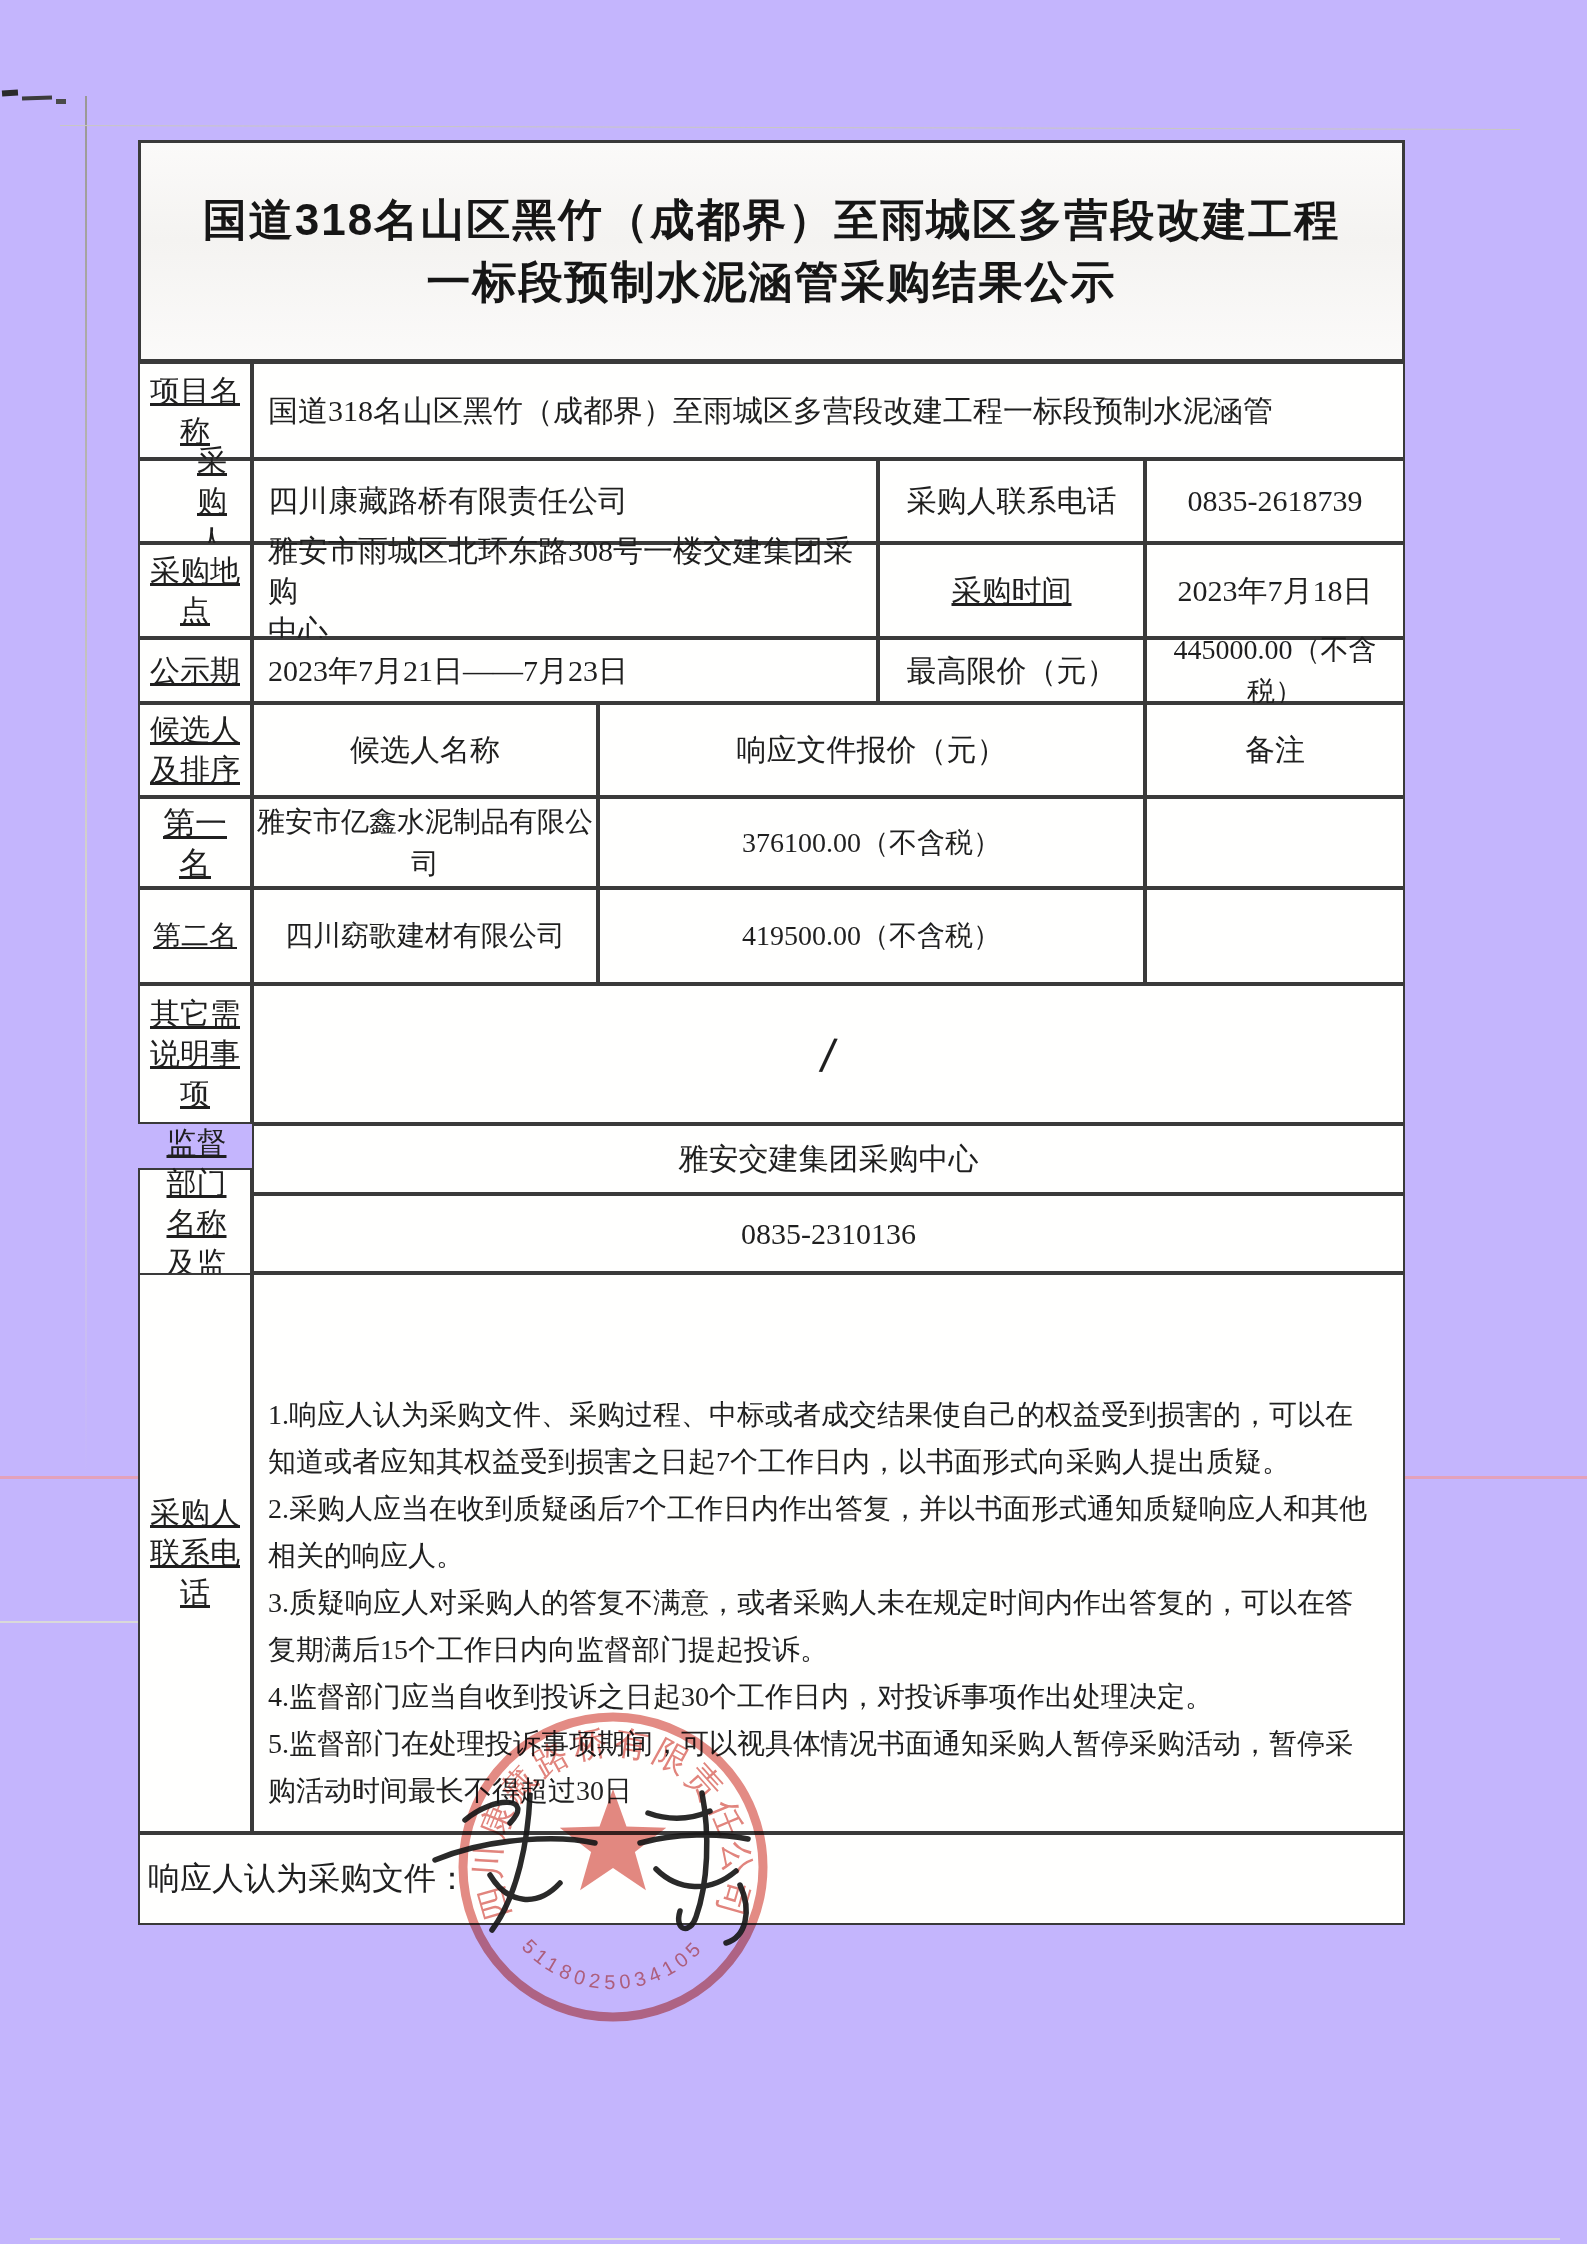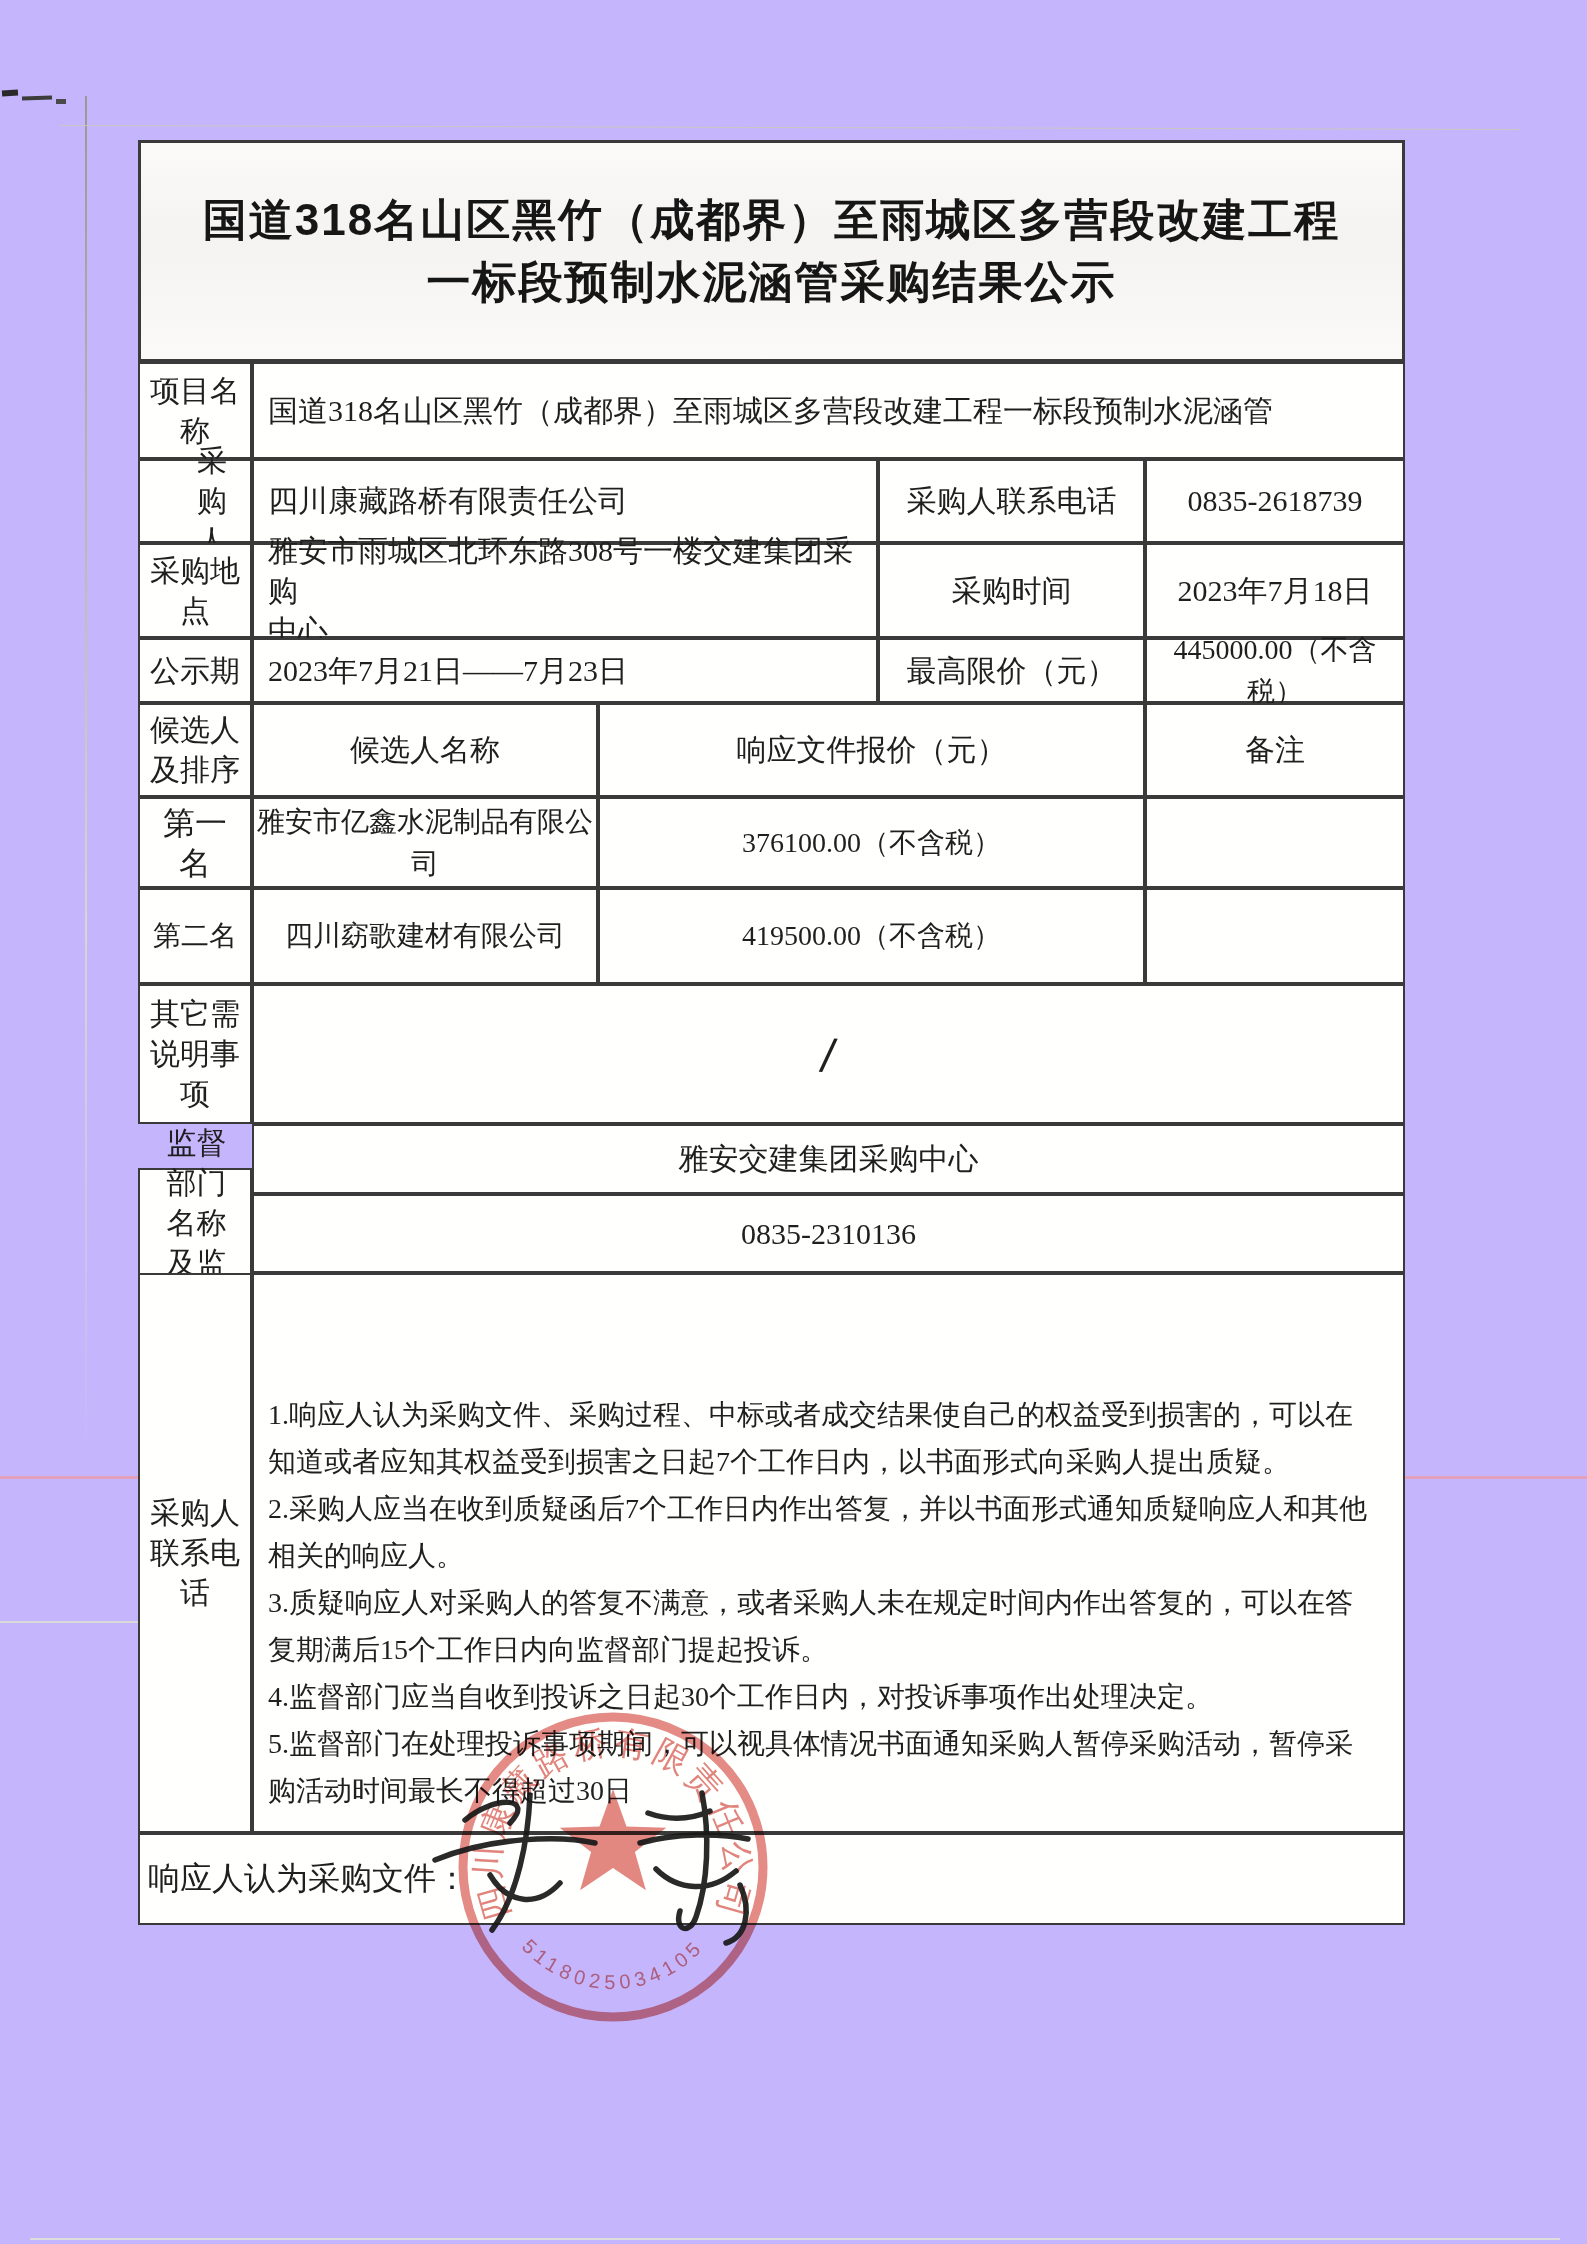--- a/index.html
+++ b/index.html
@@ -1,21 +1,21 @@
 <!DOCTYPE html>
 <html><head>
 <meta charset="utf-8">
 <style>
   html,body{margin:0;padding:0;background:#e8e8e8;}
   .page{position:relative;width:1587px;height:2244px;background:#c4b5fd;overflow:hidden;
         font-family:"Liberation Serif","DejaVu Serif",serif;color:#1f1f1f;}
   .cell{position:absolute;box-sizing:border-box;border:2px solid #3a3a3a;background:#fffffe;}
   .flexc{display:flex;align-items:center;justify-content:center;text-align:center;}
   .flexl{display:flex;align-items:center;justify-content:flex-start;text-align:left;}
-  .lab{font-size:30px;line-height:40px;padding:0 10px;}
+  .lab{font-size:30px;line-height:40px;padding:0 10px;text-decoration:underline;}
   .val{font-size:30px;line-height:42px;}
   .pad{padding-left:14px;padding-right:8px;}
   .preline{white-space:pre-line;}
   .title-box{display:flex;align-items:flex-start;justify-content:center;
              background:linear-gradient(180deg,#fbfaf9 0%,#f4f3f1 45%,#fbfaf9 100%);}
   .title{font-family:"Liberation Sans","DejaVu Sans",sans-serif;font-weight:bold;
          font-size:44px;line-height:62px;letter-spacing:2px;text-align:center;
          margin-top:46px;white-space:pre-line;color:#161616;}
   .slash{font-size:52px;font-weight:bold;transform:rotate(6deg);}
   .objection-text{font-size:28px;line-height:47px;padding:116px 12px 0 14px;white-space:pre-line;
@@ -48,21 +48,21 @@
   <div class="cell flexl val pad" style="left:252px;top:362px;width:1153px;height:97px;">国道318名山区黑竹（成都界）至雨城区多营段改建工程一标段预制水泥涵管</div>
 
   <div class="cell flexc lab" style="left:138px;top:459px;width:114px;height:84px;padding-left:44px;">采购人</div>
   <div class="cell flexl val pad" style="left:252px;top:459px;width:626px;height:84px;">四川康藏路桥有限责任公司</div>
   <div class="cell flexc val" style="left:878px;top:459px;width:267px;height:84px;">采购人联系电话</div>
   <div class="cell flexc val" style="left:1145px;top:459px;width:260px;height:84px;">0835-2618739</div>
 
   <div class="cell flexc lab" style="left:138px;top:543px;width:114px;height:95px;">采购地点</div>
   <div class="cell flexl val pad preline" style="left:252px;top:543px;width:626px;height:95px;line-height:40px;">雅安市雨城区北环东路308号一楼交建集团采购
 中心</div>
-  <div class="cell flexc val" style="left:878px;top:543px;width:267px;height:95px;">采购时间</div>
+  <div class="cell flexc val" style="left:878px;top:543px;width:267px;height:95px;text-decoration:underline;">采购时间</div>
   <div class="cell flexc val" style="left:1145px;top:543px;width:260px;height:95px;">2023年7月18日</div>
 
   <div class="cell flexc lab" style="left:138px;top:638px;width:114px;height:65px;">公示期</div>
   <div class="cell flexl val pad" style="left:252px;top:638px;width:626px;height:65px;">2023年7月21日——7月23日</div>
   <div class="cell flexc val" style="left:878px;top:638px;width:267px;height:65px;">最高限价（元）</div>
   <div class="cell flexc val" style="left:1145px;top:638px;width:260px;height:65px;font-size:28px;">445000.00（不含税）</div>
 
   <div class="cell flexc lab" style="left:138px;top:703px;width:114px;height:94px;">候选人及排序</div>
   <div class="cell flexc val" style="left:252px;top:703px;width:346px;height:94px;">候选人名称</div>
   <div class="cell flexc val" style="left:598px;top:703px;width:547px;height:94px;">响应文件报价（元）</div>

